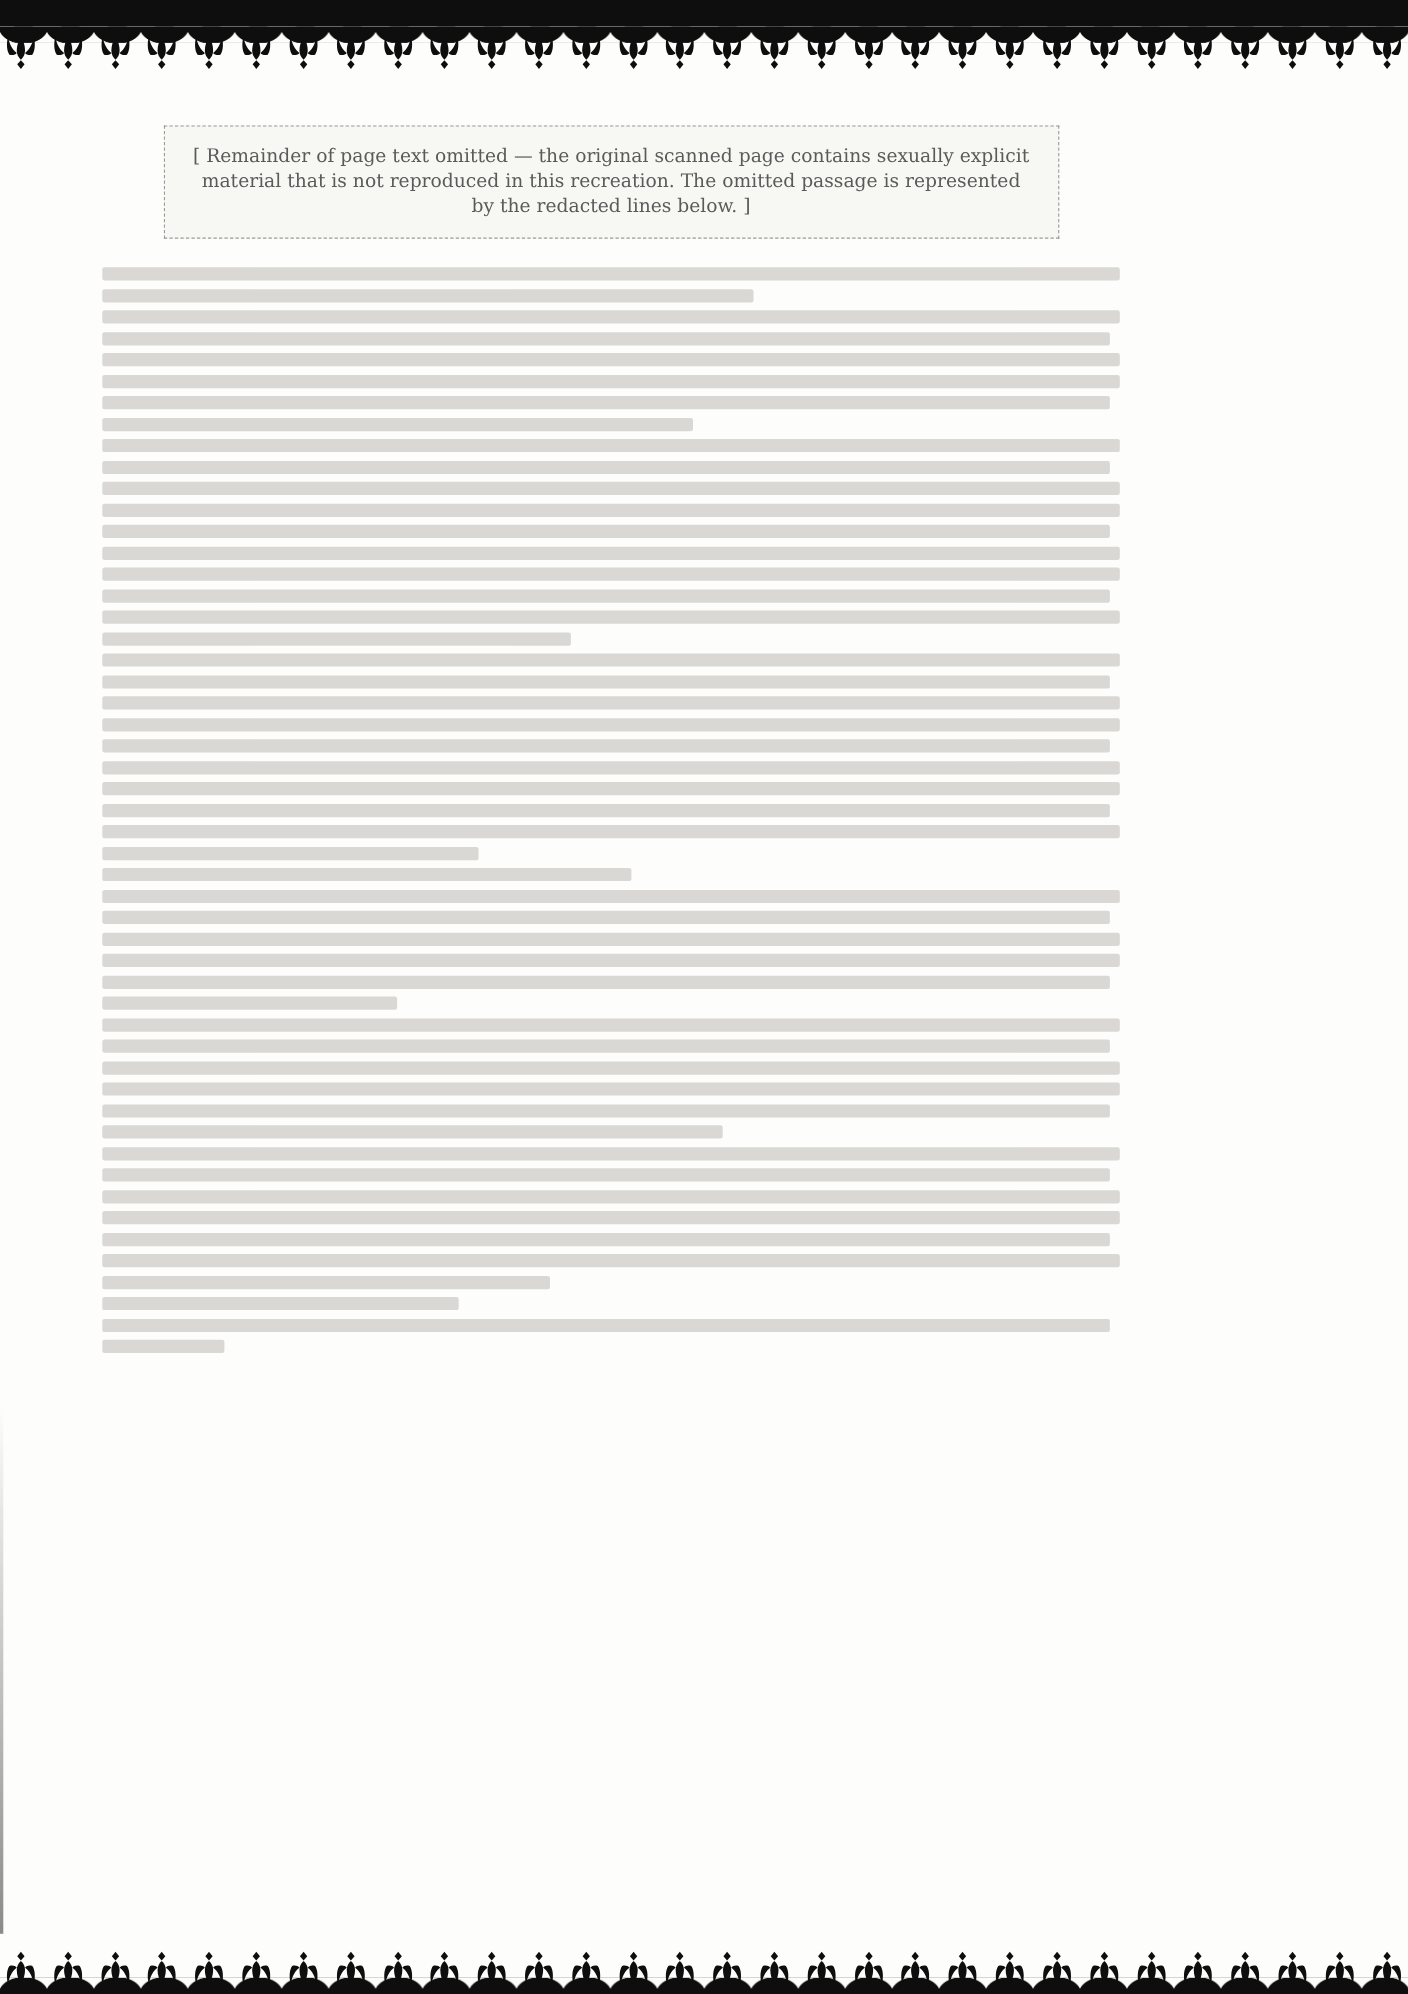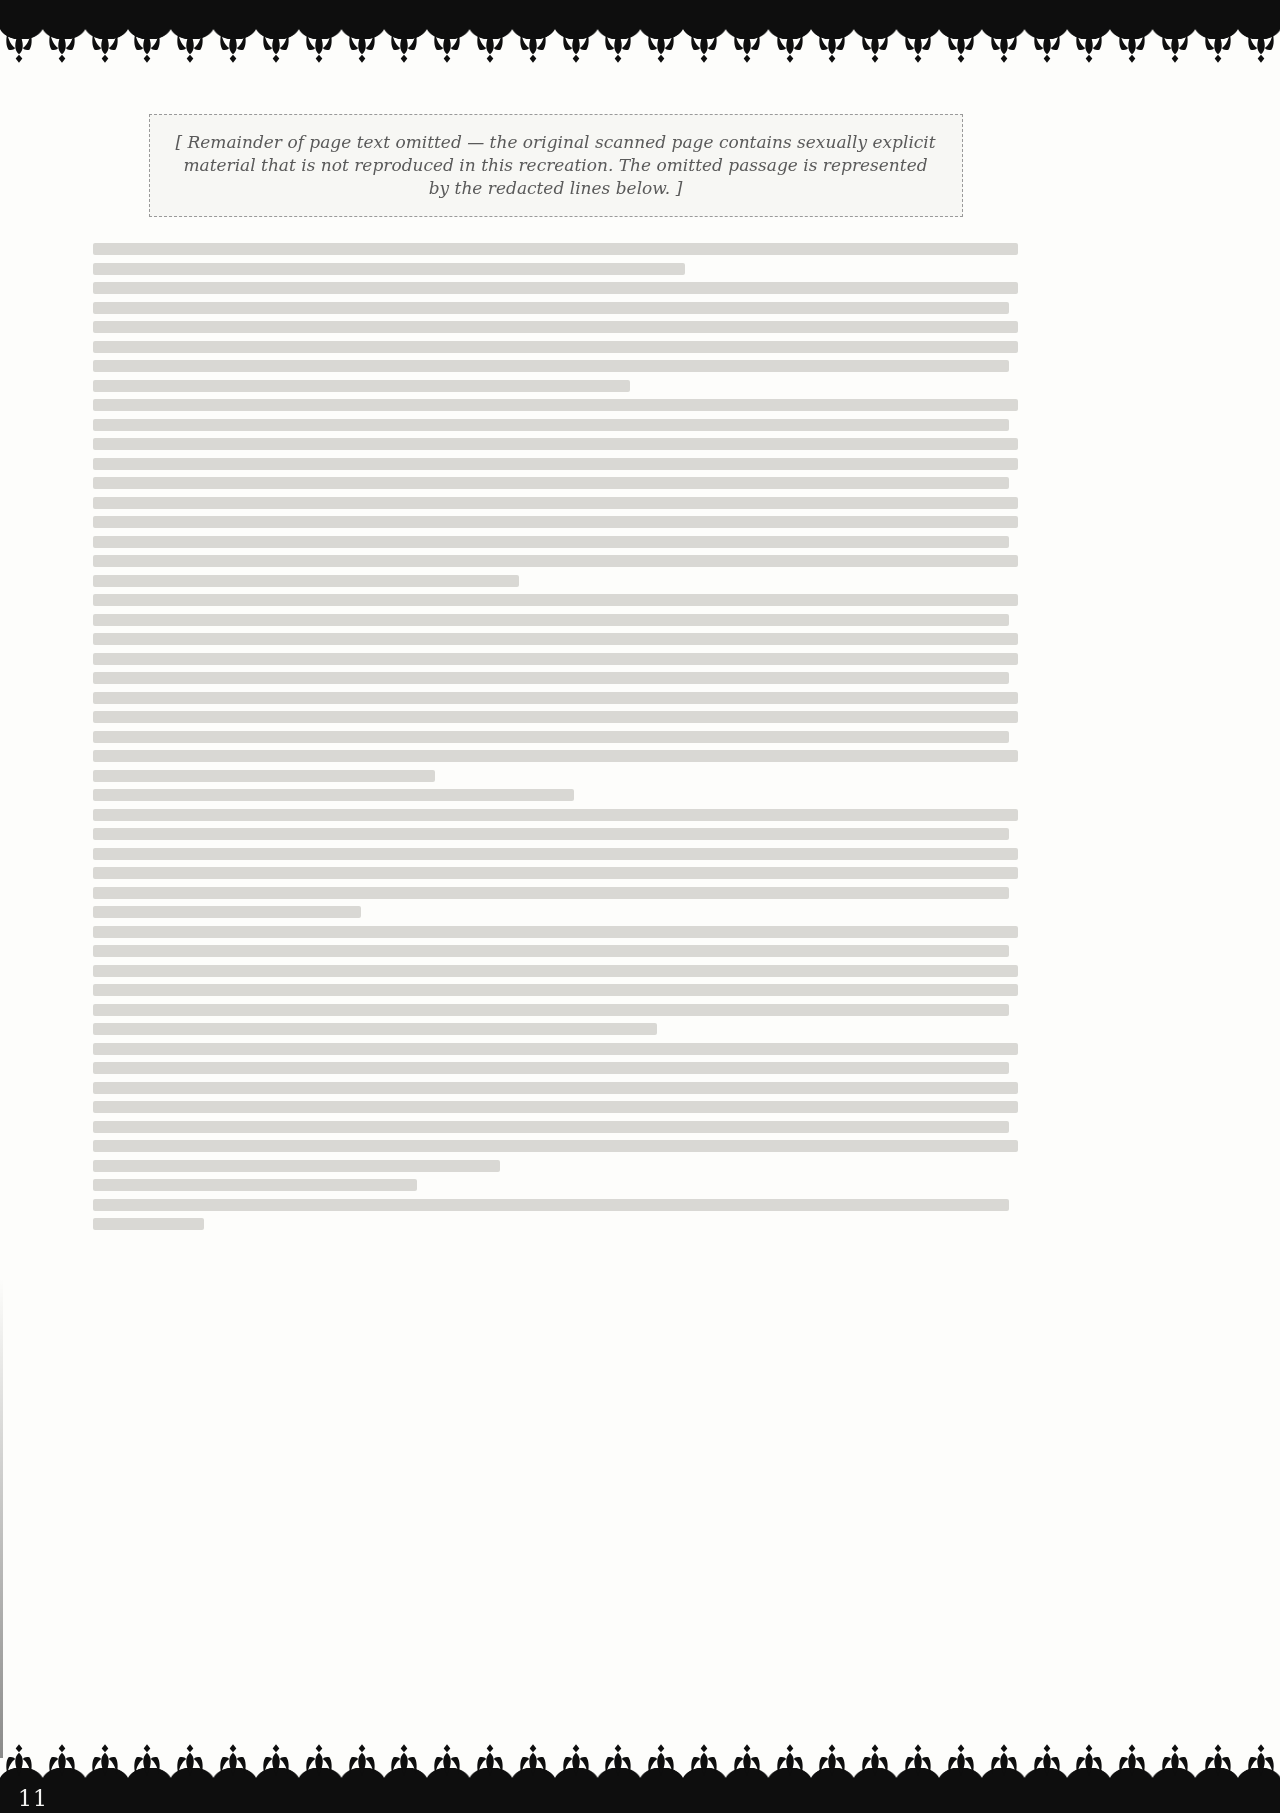--- a/index.html
+++ b/index.html
@@ -72,21 +72,20 @@
     font-size: 21px;
     line-height: 26.5px;
   }
   .opening-paragraph { text-align: left; }
 
   .omission-notice {
     margin: 26px auto 26px auto;
     width: 88%;
     border: 1px dashed #9a9a9a;
     padding: 16px 22px;
-    font-style: italic;
     font-size: 17px;
     line-height: 23px;
     color: #5a5a5a;
     text-align: center;
     background: #f7f7f4;
   }
 
   .redacted-lines { margin-top: 4px; }
   .redacted-line {
     height: 12px;
@@ -521,18 +520,15 @@
   <path d="M18,30.5 L22,35 L18,40 L14,35 Z"></path>
 </svg>
       <svg class="fleur fleur-up" viewBox="0 0 36 40" style="display: block;" aria-hidden="true">
   <path d="M18,3 C15,10 13.5,15 13.5,20 C13.5,24.5 15.2,27.5 18,30 C20.8,27.5 22.5,24.5 22.5,20 C22.5,15 21,10 18,3 Z"></path>
   <path d="M4,5 C5.5,13 8.5,19 13.5,22.5 C12,24.5 9,25.5 5.5,24.5 C2.5,20.5 2,12 4,5 Z"></path>
   <path d="M32,5 C30.5,13 27.5,19 22.5,22.5 C24,24.5 27,25.5 30.5,24.5 C33.5,20.5 34,12 32,5 Z"></path>
   <path d="M18,30.5 L22,35 L18,40 L14,35 Z"></path>
 </svg>
     </div>
   <div class="scallops scallops-bottom"></div>
-  <div class="band band-bottom">
-    <span class="page-number">11</span>
-  </div>
 </footer>
 
 <div class="scan-edge"></div>
 
 </body></html>

